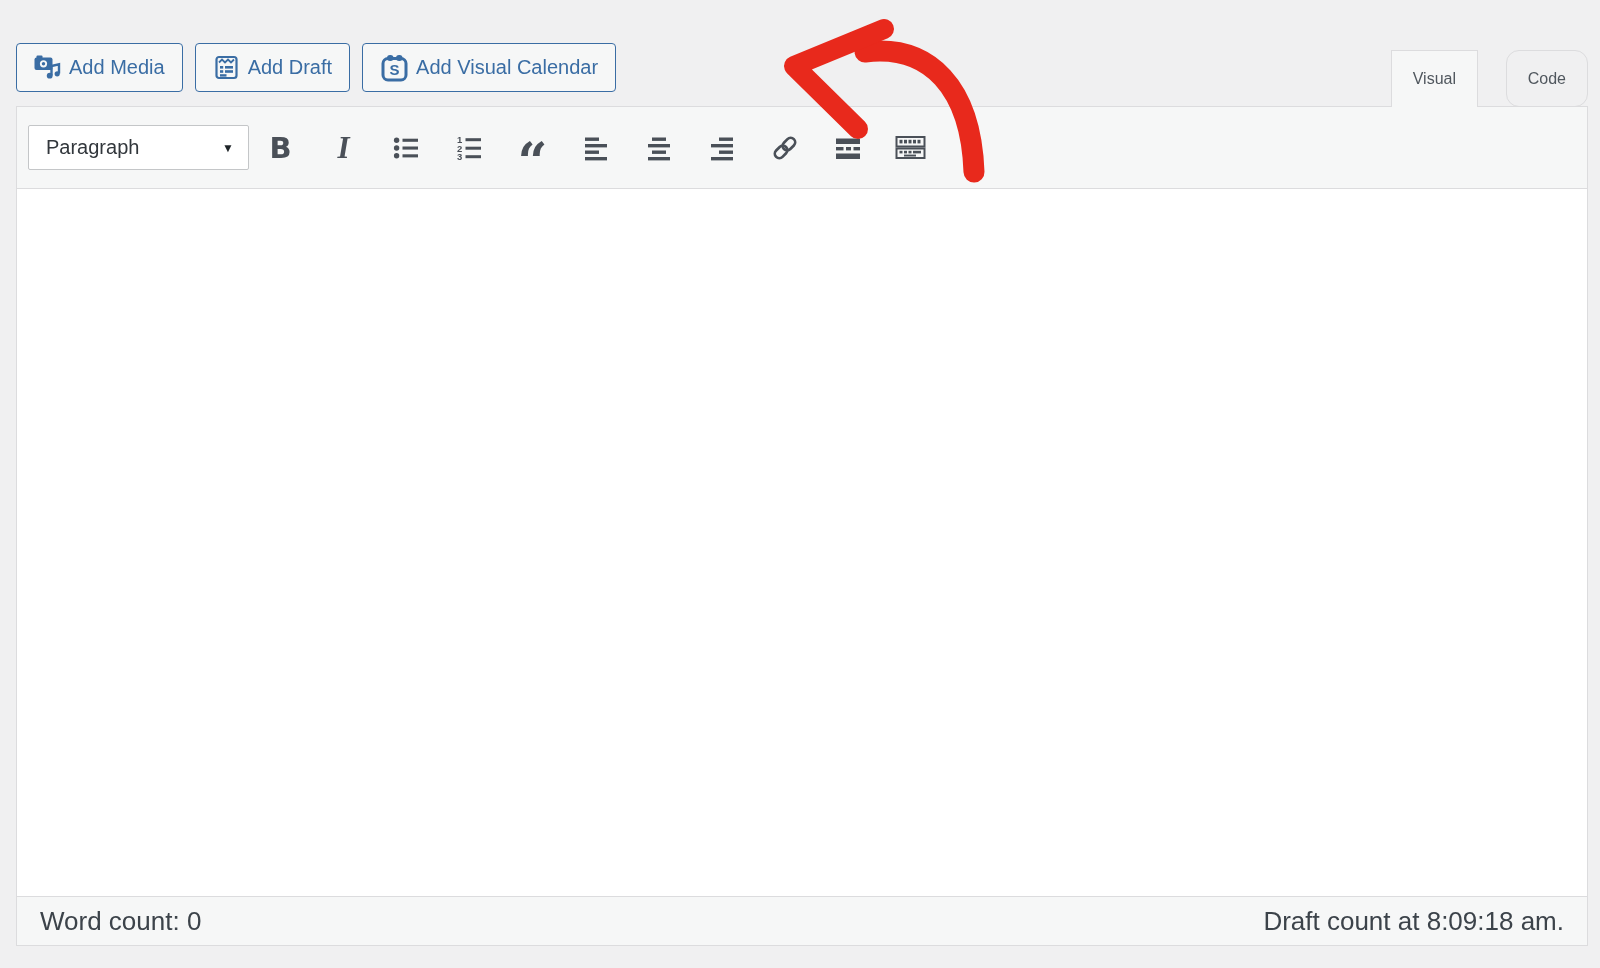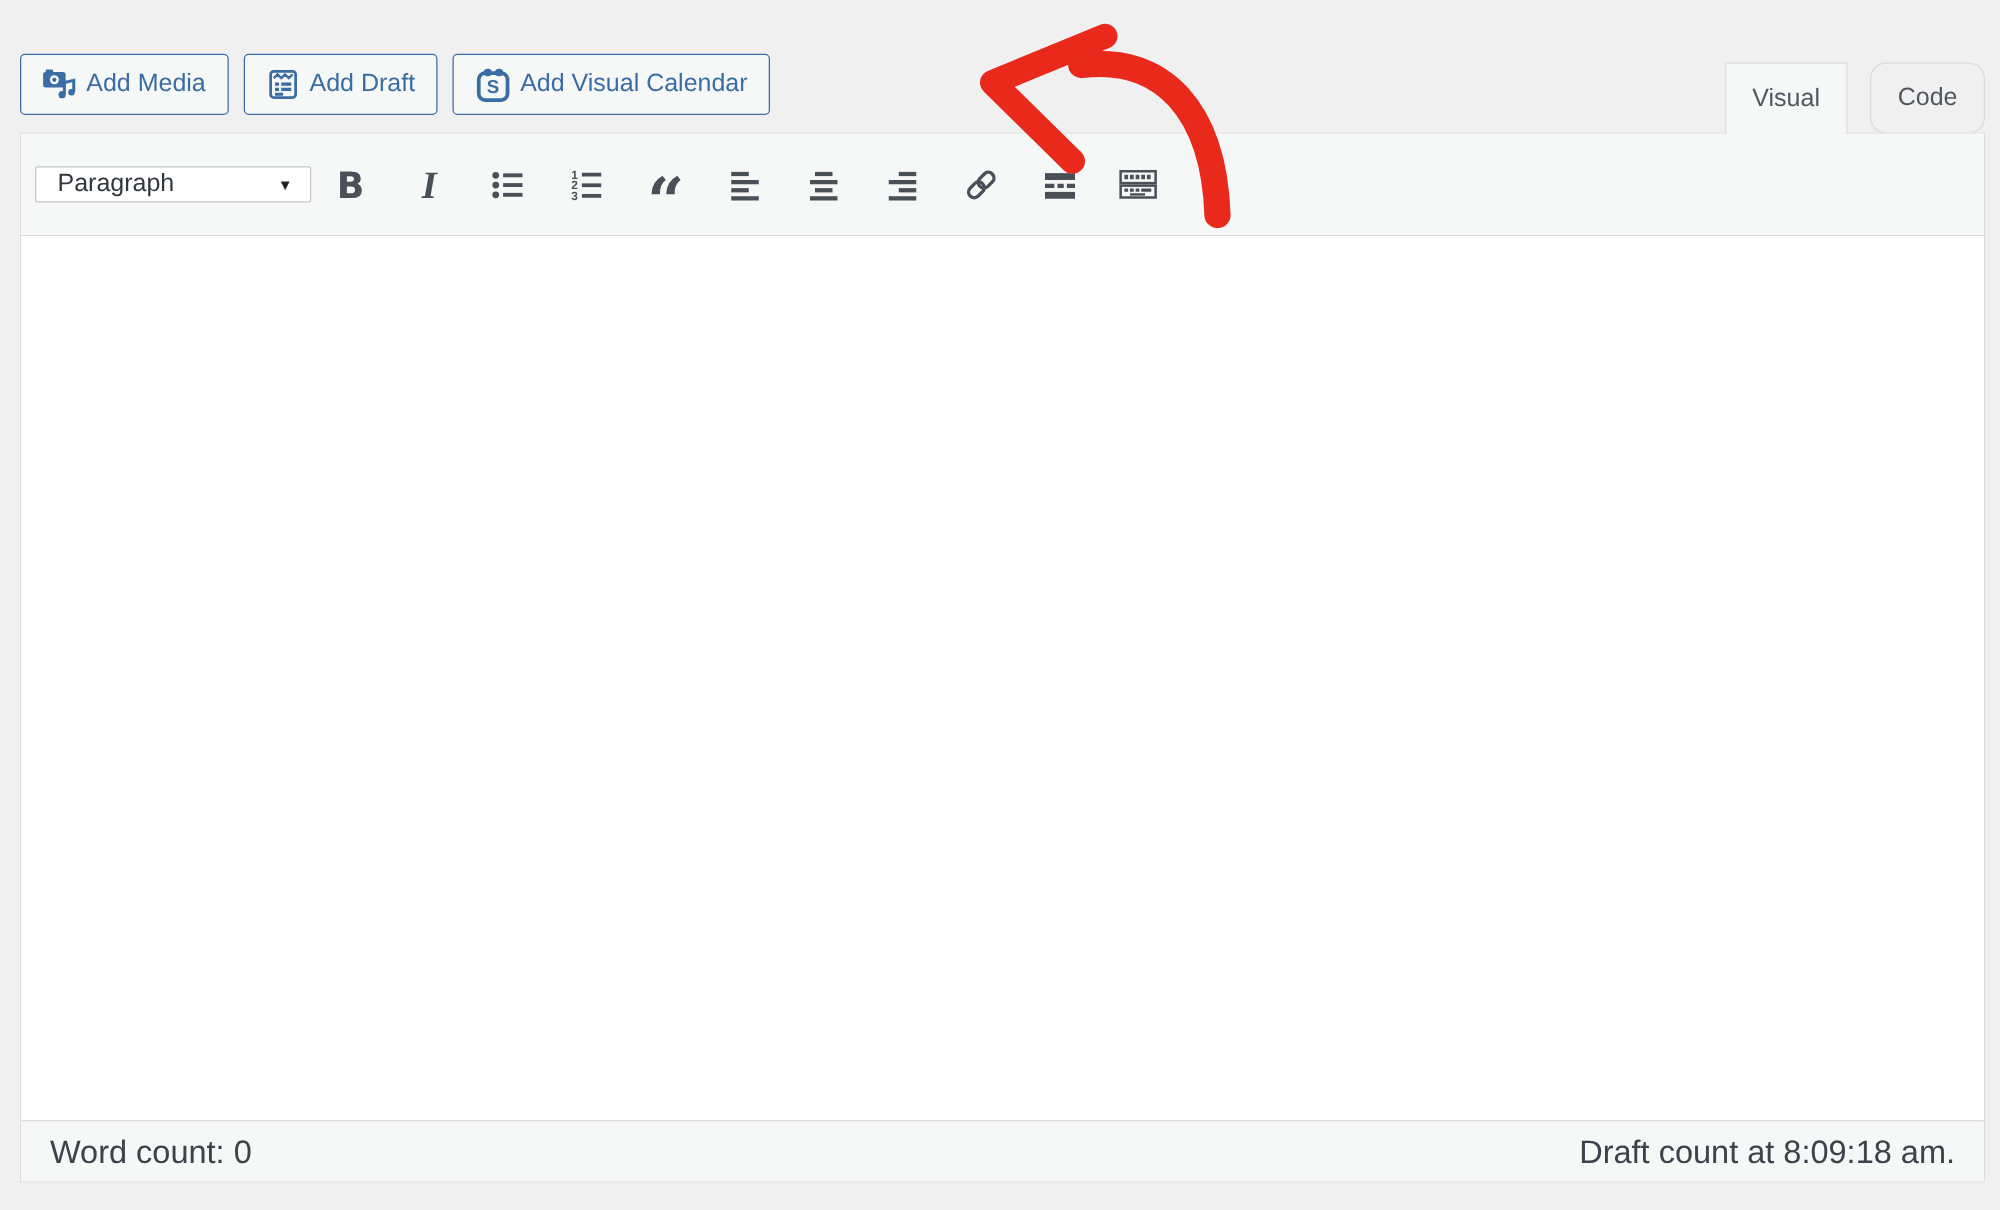--- a/index.html
+++ b/index.html
@@ -18,38 +18,38 @@
     height:49px;padding:0 17px;box-sizing:border-box;
     background:#f6f7f7;border:1.5px solid #3a6da4;border-radius:4px;
     color:#3a6da4;font-size:20px;font-family:inherit;cursor:pointer;
   }
   .mbtn svg{display:block;}
 
   
   .tab{
     position:absolute;top:50px;height:57px;box-sizing:border-box;
     display:flex;align-items:center;padding:0 21px;
-    font-size:20px;color:#50575e;cursor:pointer;
+    font-size:16px;color:#50575e;cursor:pointer;
     border:1px solid #dcdcde;
   }
   .tab-visual{right:122px;background:#f6f7f7;border-bottom:none;z-index:3;}
   .tab-code{right:12px;background:#f0f0f1;border-radius:13px;}
 
   
   .editor-box{
     position:absolute;left:16px;top:106px;width:1572px;height:840px;
     box-sizing:border-box;border:1px solid #dcdcde;background:#fff;
     display:flex;flex-direction:column;z-index:1;
   }
   .toolbar{
     height:82px;flex:0 0 82px;background:#f6f7f7;border-bottom:1px solid #dcdcde;
     display:flex;align-items:center;padding:0 0 0 11px;box-sizing:border-box;
   }
   .para-select{
-    width:221px;height:29px;box-sizing:border-box;background:#fff;
+    width:221px;height:45px;box-sizing:border-box;background:#fff;
     border:1.5px solid #c4c6c8;border-radius:2px;
     display:flex;align-items:center;justify-content:space-between;
     padding:0 14px 0 17px;font-size:20px;color:#32373c;cursor:pointer;
   }
   .para-caret{font-size:12px;color:#1d2327;}
   .tools{display:flex;align-items:center;}
   .tbtn{
     width:63px;height:82px;display:flex;align-items:center;justify-content:center;
     background:transparent;border:none;cursor:pointer;color:#50575e;padding:0;
   }

